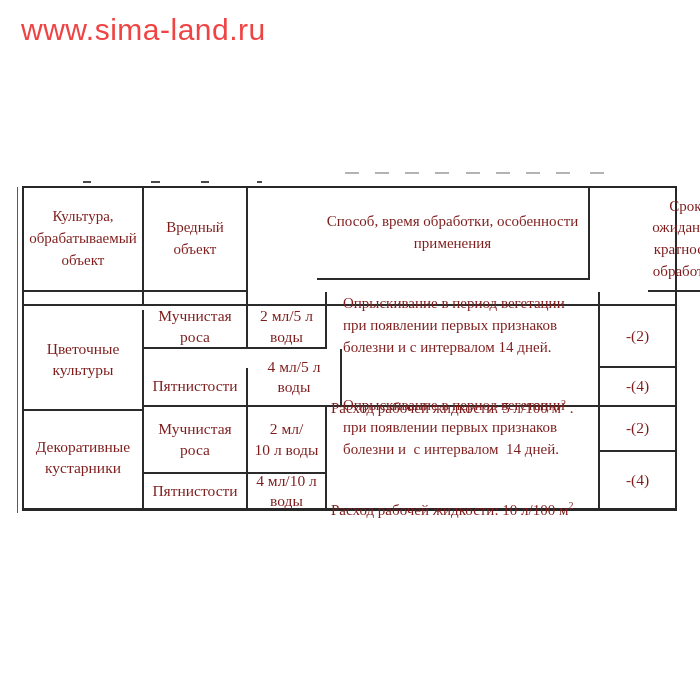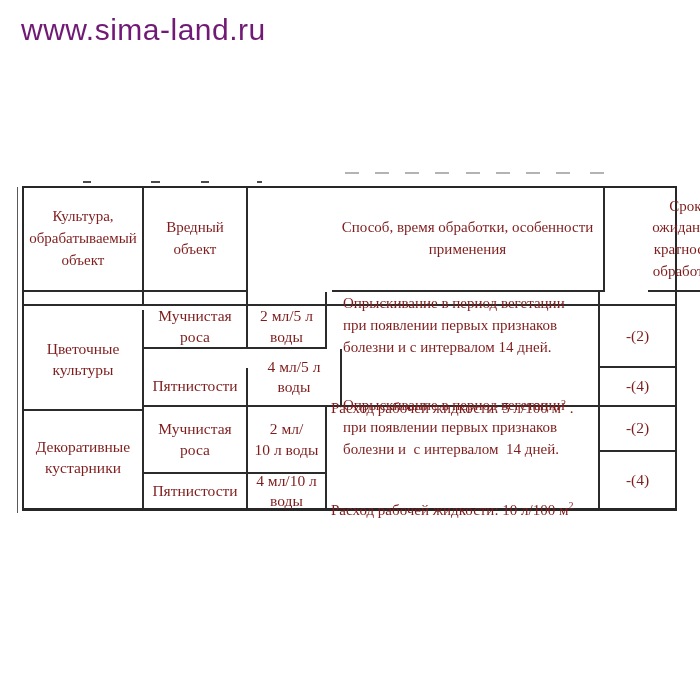--- a/index.html
+++ b/index.html
@@ -1,18 +1,18 @@
 <!DOCTYPE html>
 <html><head>
 <meta charset="utf-8">
 <style>
   html,body{margin:0;padding:0;background:#ffffff;}
   .page{position:relative;width:700px;height:700px;background:#ffffff;overflow:hidden;}
   .watermark{position:absolute;left:21px;top:13px;font-family:"Liberation Sans",sans-serif;
-    font-size:30px;color:#701a75;letter-spacing:0.5px;}
+    font-size:30px;color:#ef4444;letter-spacing:0.5px;}
   .artifact{position:absolute;background:#4a4a4a;}
   .faint{background:#b3b3b3;}
   .outerline{position:absolute;left:17px;top:187px;width:1px;height:326px;background:#5a5a5a;}
   .tbl{position:absolute;left:22px;top:186px;width:655px;height:325px;box-sizing:border-box;
     border:2px solid #272727;border-bottom-width:3px;font-family:"Liberation Serif",serif;
     color:#7f1d1d;}
   .cell{position:absolute;box-sizing:border-box;border-right:2px solid #2b2b2b;
     border-bottom:2px solid #2b2b2b;display:flex;align-items:center;justify-content:center;
     text-align:center;white-space:pre-wrap;font-size:15.5px;line-height:1.32;padding:1px;}
   .hdr{font-size:15px;line-height:1.45;}
@@ -47,21 +47,21 @@
     <div class="outerline"></div>
   </div>
 
   <div class="tbl">
 
     <div class="cell hdr" style="left:0;top:0;width:120px;height:104px;">Культура,
 обрабатываемый
 объект</div>
     <div class="cell hdr" style="left:120px;top:0;width:104px;height:104px;">Вредный
 объект</div>
-    <div class="cell hdr" style="left:308px;top:0;width:273px;height:104px;">Способ, время обработки, особенности
+    <div class="cell hdr" style="left:293px;top:0;width:273px;height:92px;">Способ, время обработки, особенности
 применения</div>
     <div class="cell hdr no-r" style="left:576px;top:0;width:75px;height:104px;margin-left:48px;">Срок
 ожидания,
 кратность
 обработок</div>
 
     <div class="cell" style="left:0;top:104px;width:120px;height:14px;"></div>
     <div class="cell" style="left:120px;top:104px;width:104px;height:14px;"></div>
     <div class="cell" style="left:224px;top:104px;width:79px;height:14px;"></div>
     <div class="cell" style="left:303px;top:104px;width:273px;height:14px;"></div>

